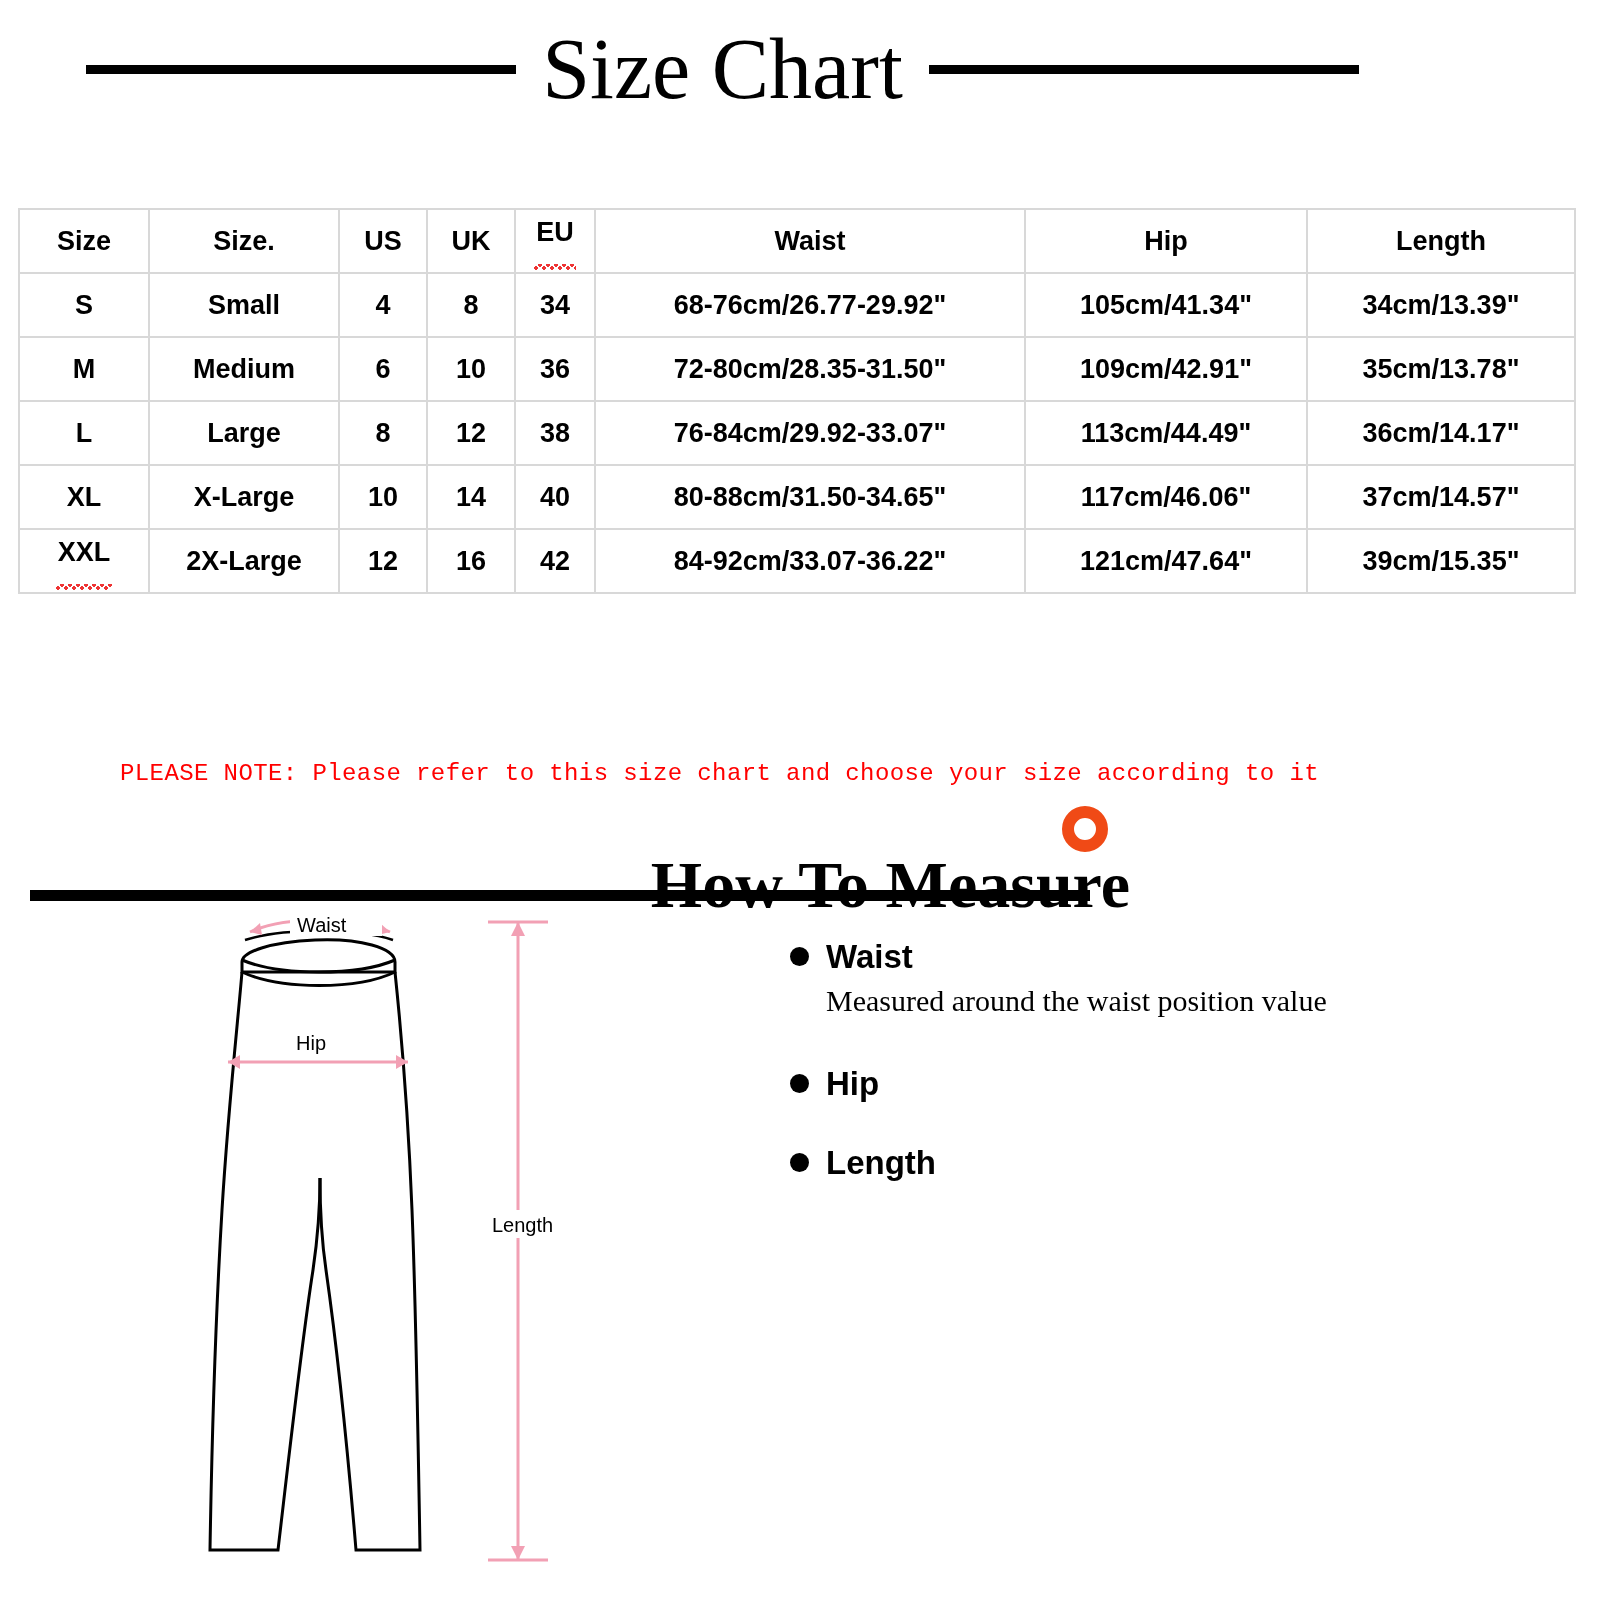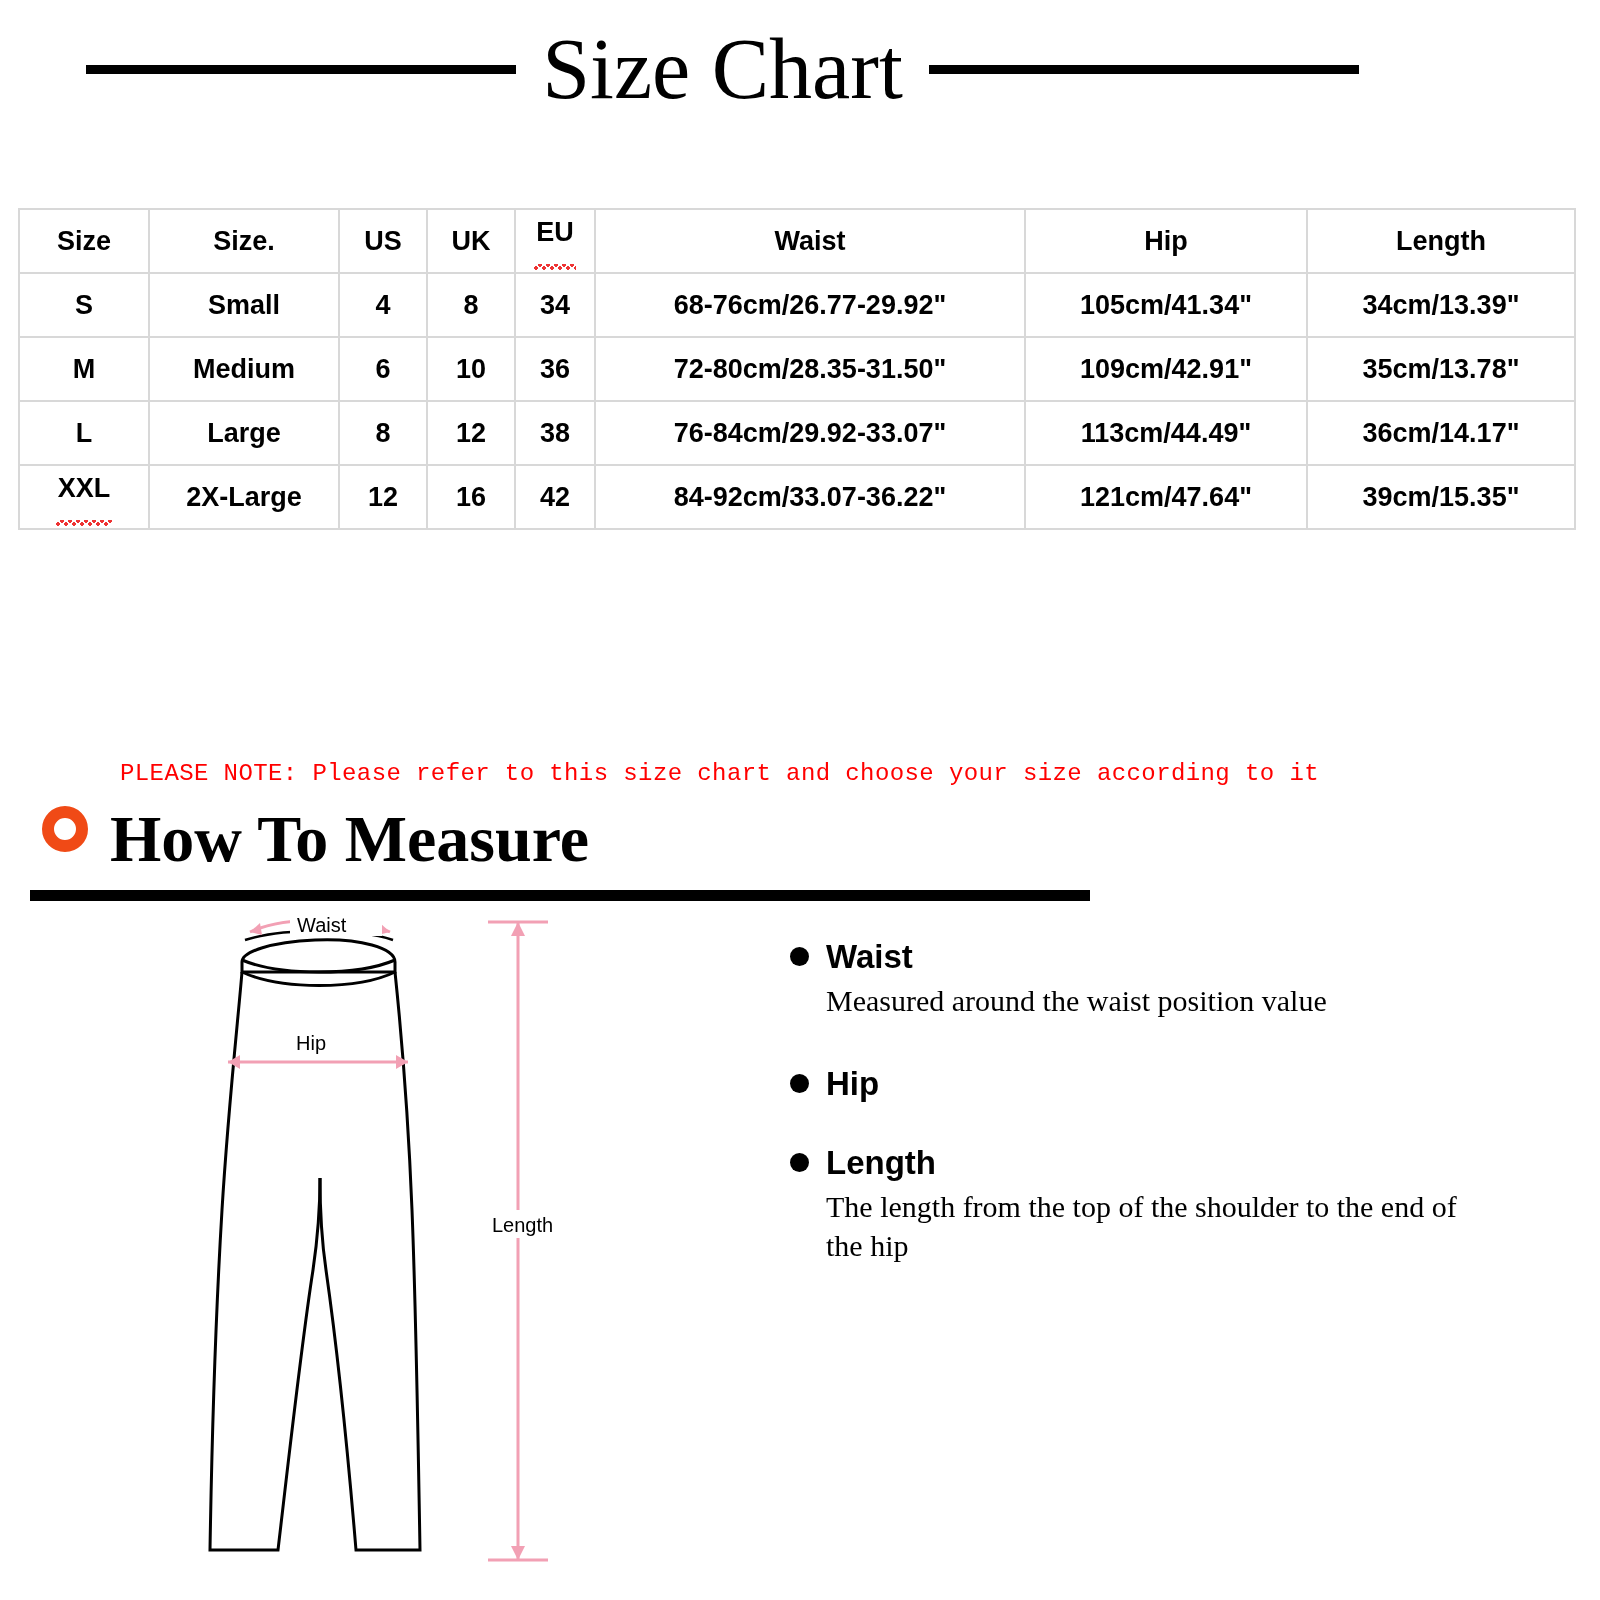--- a/index.html
+++ b/index.html
@@ -110,22 +110,23 @@
 
   
   .htm-wrap {
     position: absolute;
     top: 806px;
     left: 30px;
     width: 1100px;
   }
   .htm-head {
     display: flex;
-    align-items: flex-start;
+    align-items: flex-end;
     height: 76px;
+    flex-direction: column;
   }
   .htm-ring {
     width: 46px;
     height: 46px;
     border-radius: 50%;
     border: 12px solid #f04a16;
     box-sizing: border-box;
     margin-left: 12px;
     margin-right: 22px;
     flex: 0 0 auto;
@@ -250,20 +251,30 @@
         <td>L</td>
         <td>Large</td>
         <td>8</td>
         <td>12</td>
         <td>38</td>
         <td>76-84cm/29.92-33.07"</td>
         <td>113cm/44.49"</td>
         <td>36cm/14.17"</td>
       </tr>
       <tr>
+        <td>XL</td>
+        <td>X-Large</td>
+        <td>10</td>
+        <td>14</td>
+        <td>40</td>
+        <td>80-88cm/31.50-34.65"</td>
+        <td>117cm/46.06"</td>
+        <td>37cm/14.57"</td>
+      </tr>
+      <tr>
         <td><span class="squiggle">XXL</span></td>
         <td>2X-Large</td>
         <td>12</td>
         <td>16</td>
         <td>42</td>
         <td>84-92cm/33.07-36.22"</td>
         <td>121cm/47.64"</td>
         <td>39cm/15.35"</td>
       </tr>
     </tbody>
@@ -338,16 +349,15 @@
       <div class="bullet"></div>
       <div class="def-title">Hip</div>
     </div>
   </div>
 
   <div class="def-item">
     <div class="def-title-row">
       <div class="bullet"></div>
       <div class="def-title">Length</div>
     </div>
-    <div class="def-body">The length from the top of the shoulder to the end of the hip</div>
   </div>
 
 </div>
 
 </body></html>

